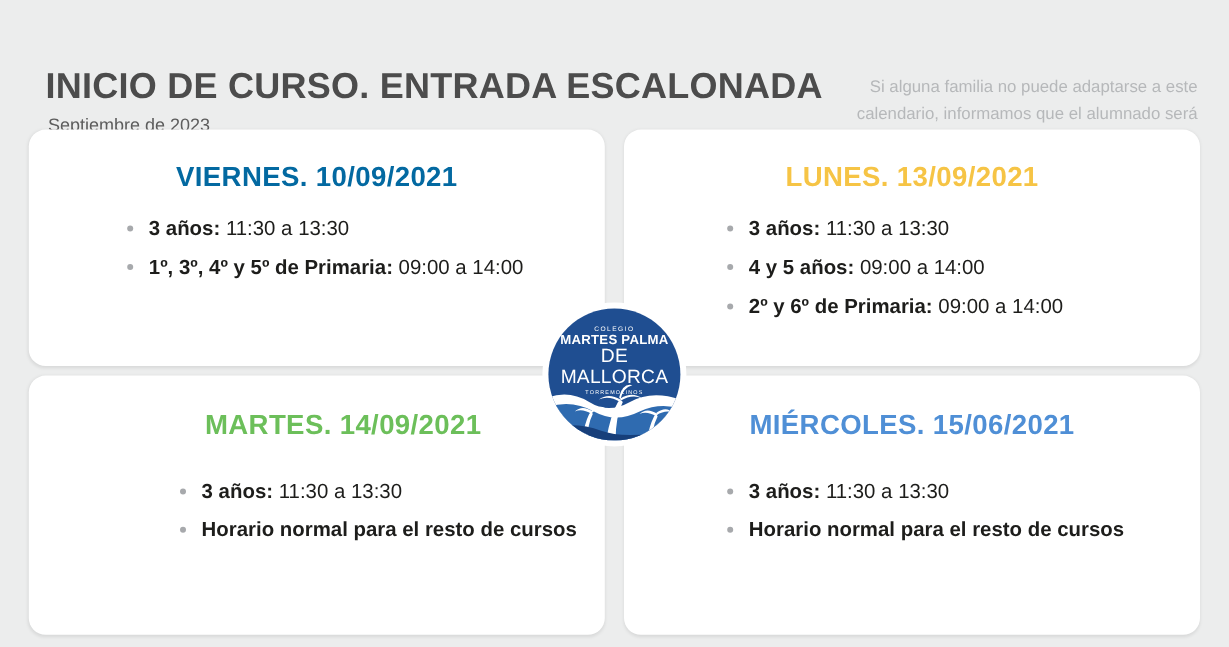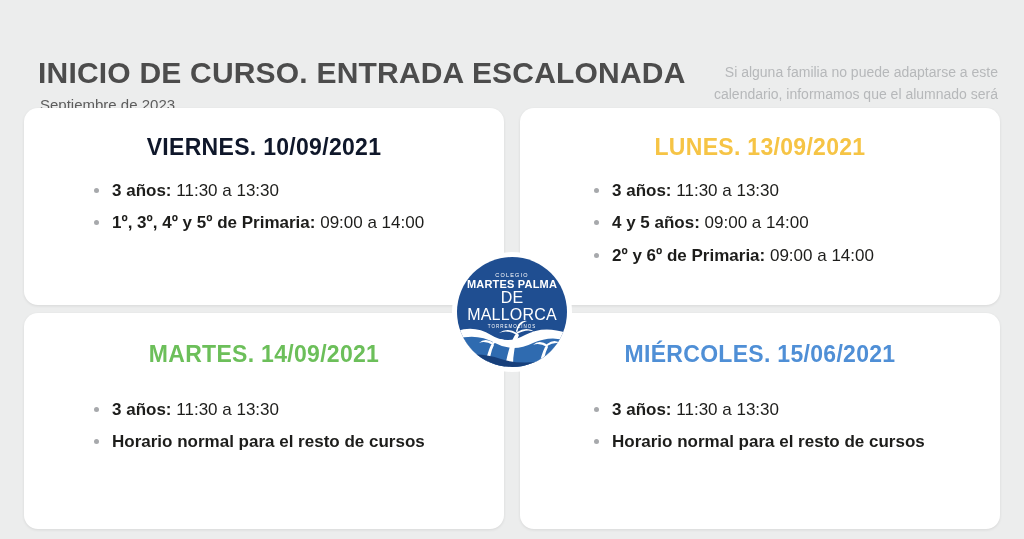--- a/index.html
+++ b/index.html
@@ -56,36 +56,36 @@
 
   
   .card {
     position: absolute;
     background: #ffffff;
     border-radius: 14px;
     box-shadow: 0 1px 3px rgba(0,0,0,0.09);
   }
   .card-viernes   { left: 24px;  top: 108px; width: 480px; height: 197px; }
   .card-lunes     { left: 520px; top: 108px; width: 480px; height: 197px; }
-  .card-martes    { left: 24px;  top: 313px; width: 480px; height: 216px; }
+  .card-martes    { left: 24px;  top: 313px; width: 480px; height: 216px; padding-left: 44px; }
   .card-miercoles { left: 520px; top: 313px; width: 480px; height: 216px; }
 
   .card-title {
     text-align: center;
     font-size: 23px;
     font-weight: bold;
     margin-top: 26px;
     letter-spacing: 0.3px;
   }
   .card-martes .card-title,
   .card-miercoles .card-title { margin-top: 28px; }
 
   .items {
     list-style: none;
-    margin: 0;
+    margin: 12px;
     padding: 0;
     margin-top: 14px;
   }
   .card-martes .items,
   .card-miercoles .items { margin-top: 26px; }
 
   .items li {
     position: relative;
     font-size: 17px;
     color: #1d1d1b;
@@ -148,21 +148,21 @@
 </head>
 <body style="background: rgb(236, 237, 237);">
 
 <div class="header">
   <div class="title">INICIO DE CURSO. ENTRADA ESCALONADA</div>
   <div class="subtitle">Septiembre de 2023</div>
   <div class="note">Si alguna familia no puede adaptarse a este calendario, informamos que el alumnado será atendido en el centro por su tutor durante toda la jornada.</div>
 </div>
 
 <div class="card card-viernes">
-  <div class="card-title" style="color: #0f172a;">VIERNES. 10/09/2021</div>
+  <div class="card-title" style="color: #0369a1;">VIERNES. 10/09/2021</div>
   <ul class="items">
     <li><b>3 años:</b> <span>11:30 a 13:30</span></li>
     <li><b>1º, 3º, 4º y 5º de Primaria:</b> <span>09:00 a 14:00</span></li>
   </ul>
 </div>
 
 <div class="card card-lunes">
   <div class="card-title" style="color: rgb(246, 196, 69);">LUNES. 13/09/2021</div>
   <ul class="items">
     <li><b>3 años:</b> <span>11:30 a 13:30</span></li>

